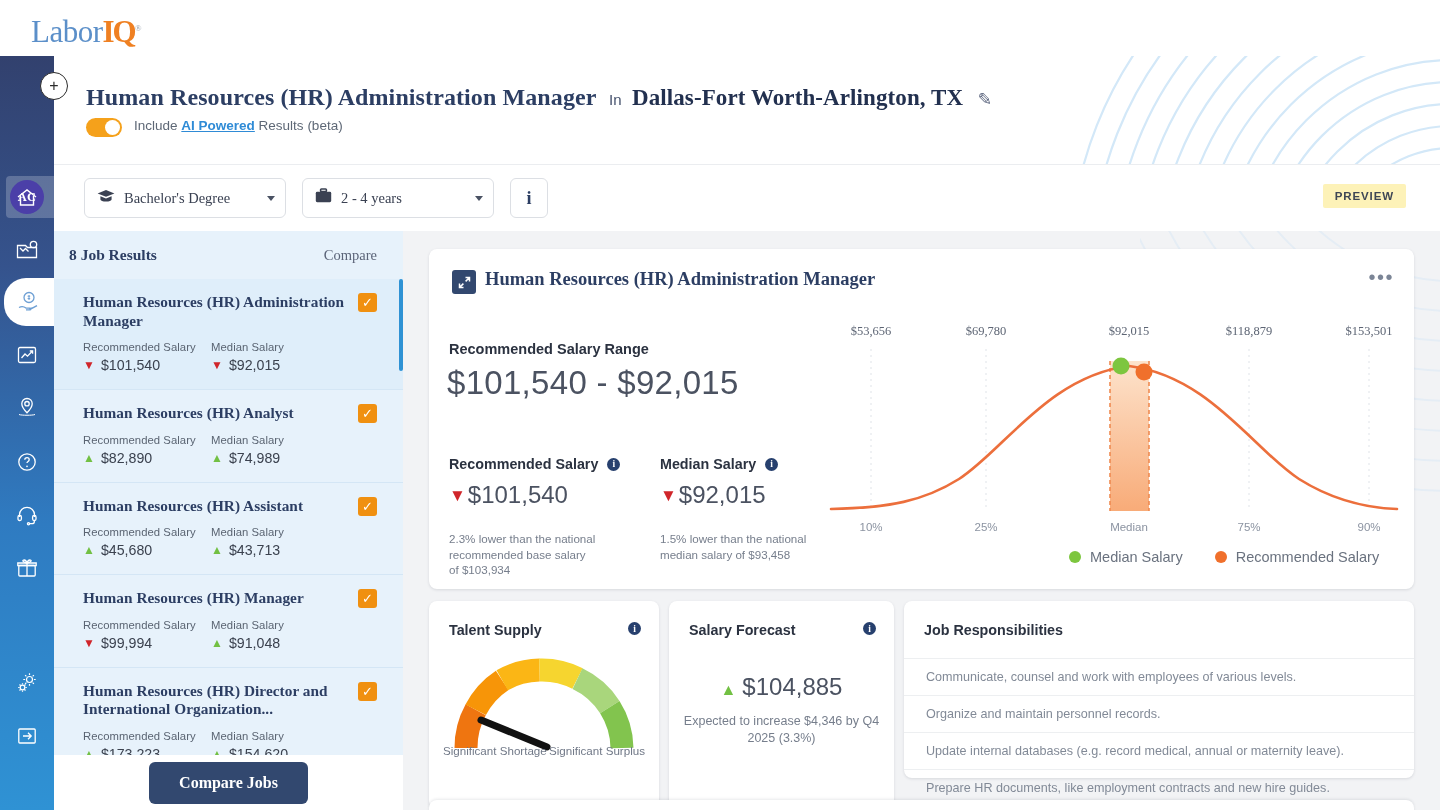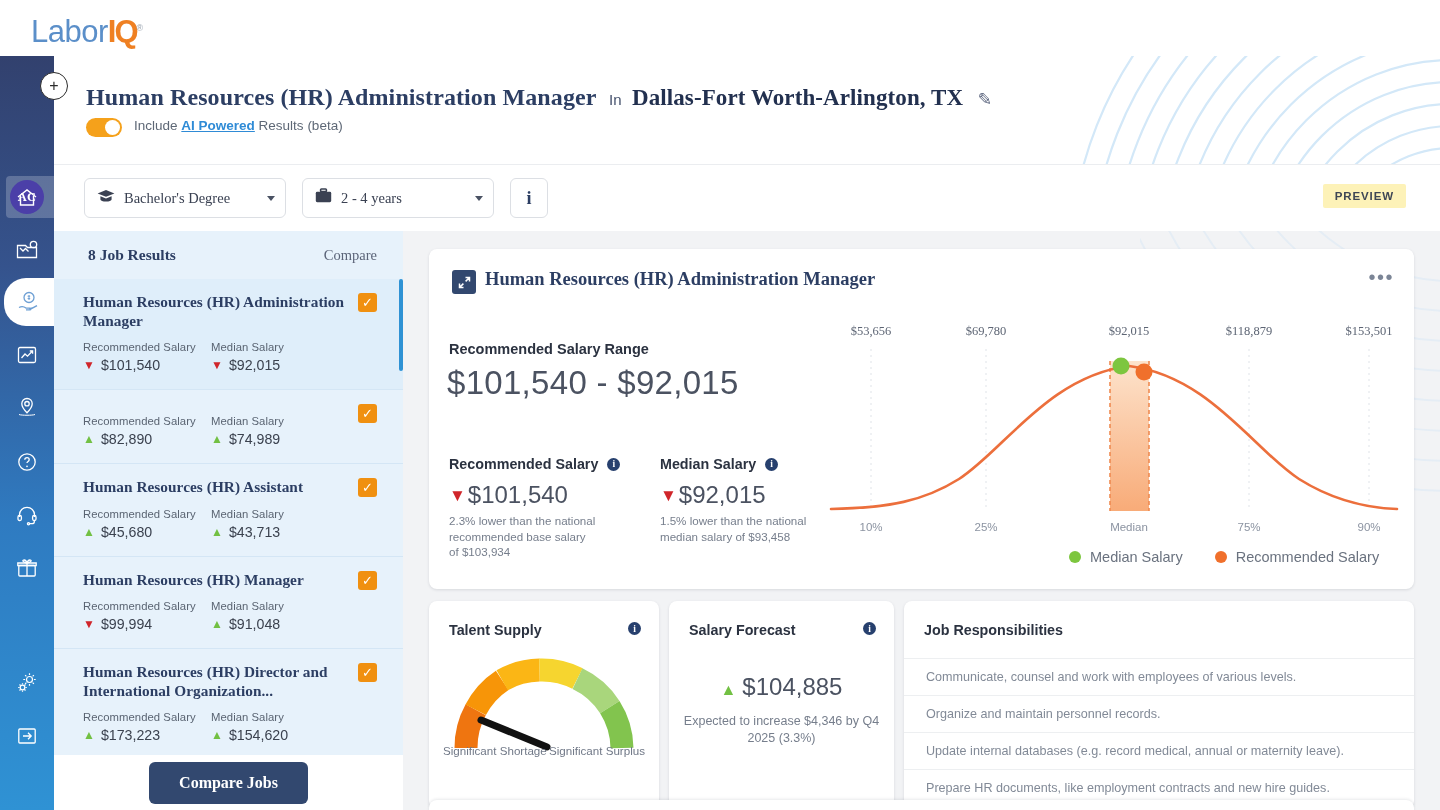--- a/index.html
+++ b/index.html
@@ -11,21 +11,21 @@
   .app { position: relative; width: 1440px; height: 810px; }
 
   
   .logobar {
     position: absolute; left: 0; top: 0; width: 1440px; height: 56px;
     background: #ffffff; z-index: 40;
   }
   .logo {
     position: absolute; left: 31px; top: 11px;
     font-size: 31px; letter-spacing: -0.5px; line-height: 34px;
-    font-family: Liberation Sans, sans-serif; font-weight: 300;
+    font-family: Liberation Serif, serif; font-weight: 300;
   }
   .logo .lab { color: #5b8fc9; }
   .logo .iq { color: #ef8022; font-weight: 700; letter-spacing: -2px; }
   .logo .reg { color: #9aa4b0; font-size: 9px; vertical-align: super; }
 
   
   .rail {
     position: absolute; left: 0; top: 56px; width: 54px; height: 754px;
     background: linear-gradient(180deg,#32416e 0%,#35538d 28%,#2f7bc1 62%,#2f92d4 100%);
     z-index: 30;
@@ -118,21 +118,21 @@
   }
 
   
   .joblist {
     position: absolute; left: 54px; top: 231px; width: 349px; height: 579px;
     background: #e7f2fb; z-index: 10;
   }
   .jl-head {
     position: absolute; left: 0; top: 0; width: 349px; height: 48px;
     display: flex; align-items: center; justify-content: space-between;
-    padding: 0 26px 0 34px;
+    padding: 0 26px 0 15px;
   }
   .jl-head .cnt {
     font-family: "Liberation Serif", serif; font-weight: 700;
     font-size: 15.5px; color: #2c3e63;
   }
   .jl-head .cmp {
     font-family: "Liberation Serif", serif; font-size: 14.5px; color: #5b6478; cursor: pointer;
   }
   .jl-scroll { position: absolute; left: 0; top: 48px; width: 349px; height: 493px; overflow: hidden; }
   .jobitem {
@@ -206,35 +206,35 @@
   .metric.m2 { left: 231px; }
   .m-lbl { font-size: 14.3px; font-weight: 700; color: #2b3240; display: flex; align-items: center; }
   .ic-i {
     display: inline-flex; align-items: center; justify-content: center;
     width: 13px; height: 13px; border-radius: 50%; background: #27406e;
     color: #fff; font-size: 9.5px; font-weight: 700; margin-left: 9px;
     font-family: "Liberation Serif", serif; cursor: pointer;
   }
   .m-val { margin-top: 9px; font-size: 24px; color: #4b5261; font-weight: 300; display: flex; align-items: center; }
   .m-val .arr { font-size: 17px; margin-right: 2px; }
-  .m-note { margin-top: 4px; font-size: 11.6px; color: #767e8c; line-height: 15.5px; width: 148px; }
+  .m-note { margin-top: 22px; font-size: 11.6px; color: #767e8c; line-height: 15.5px; width: 148px; }
 
   
   .bell { position: absolute; left: 400px; top: 72px; width: 570px; height: 245px; }
   .legend {
     position: absolute; left: 640px; top: 300px; display: flex; gap: 32px;
     font-size: 14.5px; color: #6a727f;
   }
   .lg { display: flex; align-items: center; gap: 9px; }
   .lgdot { width: 12px; height: 12px; border-radius: 50%; }
 
   
   .talentcard { left: 26px; top: 370px; width: 230px; height: 208px; }
   .forecastcard { left: 266px; top: 370px; width: 225px; height: 208px; }
-  .respcard { left: 501px; top: 370px; width: 510px; height: 208px; }
+  .respcard { left: 501px; top: 370px; width: 510px; height: 177px; }
   .sm-title { position: absolute; left: 20px; top: 21px; font-size: 14.3px; font-weight: 700; color: #2b3240; }
   .sm-i { position: absolute; right: 18px; top: 21px; }
   .gauge { position: absolute; left: 22px; top: 52px; }
   .g-lbl { position: absolute; font-size: 11.6px; color: #707887; line-height: 16px; }
   .g-lbl.l { left: 14px; top: 142px; }
   .g-lbl.r { right: 14px; top: 142px; text-align: right; }
   .fc-val {
     position: absolute; left: 0; right: 0; top: 72px; text-align: center;
     font-size: 24px; color: #4b5261; font-weight: 300;
   }
@@ -452,20 +452,21 @@
             <div class="ji-col">
               <div class="ji-lbl">Median Salary</div>
               <div class="ji-val">
                 <span class="arr dn">▼</span>
                 <span>$92,015</span>
               </div>
             </div>
           </div>
         </div>
         <div class="jobitem">
+          <div class="ji-name">Human Resources (HR)  Analyst</div>
           <div class="ji-check">✓</div>
           <div class="ji-cols">
             <div class="ji-col">
               <div class="ji-lbl">Recommended Salary</div>
               <div class="ji-val">
                 <span class="arr up">▲</span>
                 <span>$82,890</span>
               </div>
             </div>
             <div class="ji-col">

